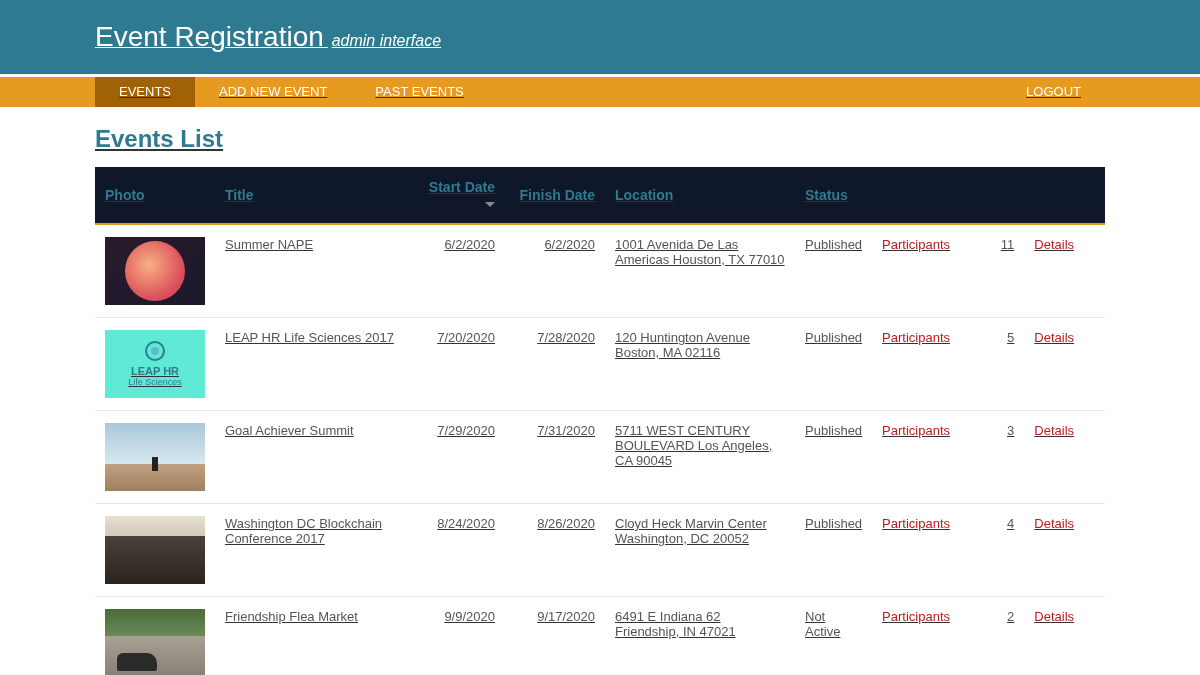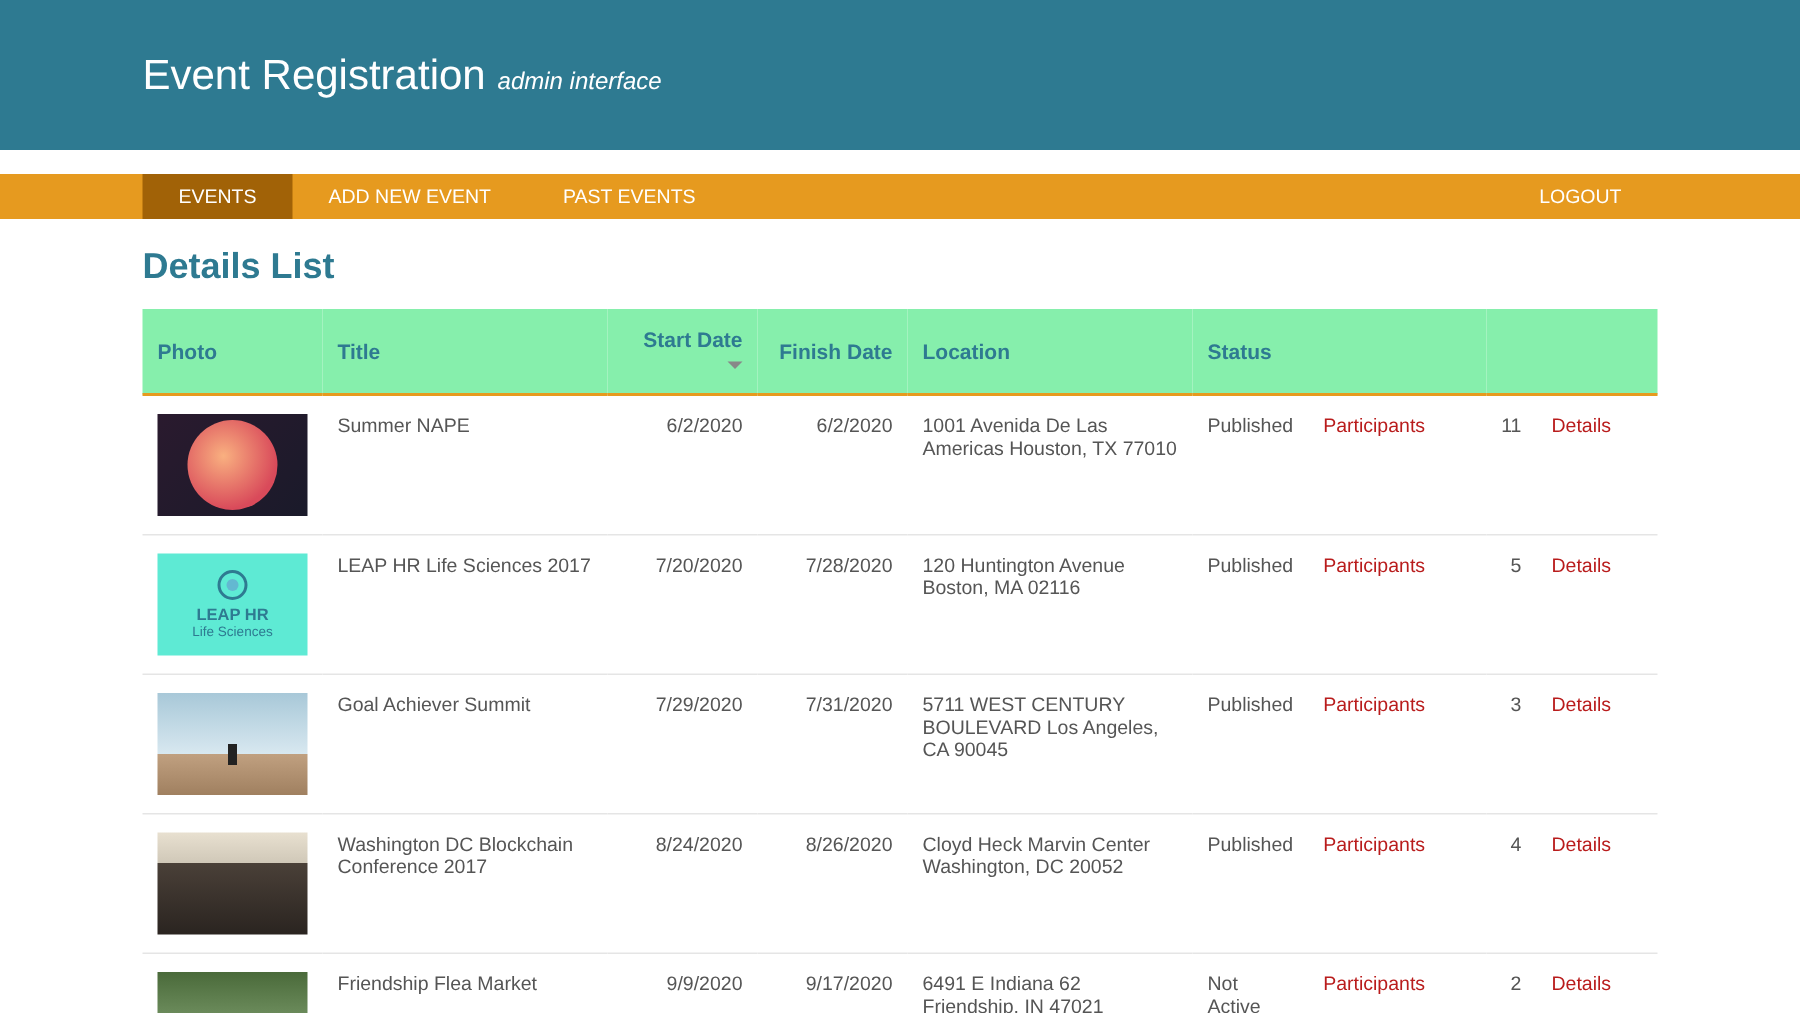--- a/index.html
+++ b/index.html
@@ -1,28 +1,28 @@
 <!DOCTYPE html>
 <html><head>
 <meta charset="utf-8">
 <style>
 * { box-sizing: border-box; margin: 0; padding: 0; }
 body { font-family: Arial, Helvetica, sans-serif; font-size: 14px; color: #333; background: #fff; }
 .header { background: #2e7a91; color: #fff; padding: 18px 0; }
-.container { width: 1010px; margin: 16px auto; }
+.container { width: 1010px; margin: 3px auto; text-decoration: underline; }
 .header-title { font-size: 28px; font-weight: 300; display: inline; }
 .header-sub { font-size: 16px; font-style: italic; font-weight: 300; margin-left: 4px; }
 .nav { background: #e69a1f; height: 30px; }
 .nav-inner { display: flex; align-items: stretch; height: 30px; }
 .nav-item { color: #fff; padding: 0 24px; line-height: 30px; font-size: 13px; cursor: pointer; text-decoration: none; }
 .nav-item.active { background: #a16207; }
 .nav-spacer { flex: 1; }
 .page-title { color: #2e7a91; font-size: 24px; font-weight: bold; margin: 18px 0 14px 0; }
 .table { width: 100%; border-collapse: collapse; background: #fff; }
-.table thead { background: #86efac; border-radius: 14px; }
+.table thead { background: #0f172a; border-radius: 14px; }
 .table thead th { text-align: left; padding: 12px 10px; font-size: 14px; font-weight: bold; color: #2e7a91; border-bottom: 2px solid #e69a1f; cursor: pointer; }
 .table thead th.col-start, .table thead th.col-finish { text-align: right; }
 .table tbody tr { border-bottom: 1px solid #e5e5e5; }
 .table tbody td { padding: 12px 10px; vertical-align: top; color: #555; font-size: 13px; }
 .col-photo { width: 120px; }
 .col-title { width: 190px; }
 .col-start { width: 100px; text-align: right; }
 .col-finish { width: 100px; text-align: right; }
 .col-loc { width: 190px; }
 .col-status { width: 70px; }
@@ -55,21 +55,21 @@
   <div class="container nav-inner">
     <a class="nav-item active">EVENTS</a>
     <a class="nav-item">ADD NEW EVENT</a>
     <a class="nav-item">PAST EVENTS</a>
     <div class="nav-spacer"></div>
     <a class="nav-item">LOGOUT</a>
   </div>
 </div>
 
 <div class="container">
-  <h1 class="page-title">Details List</h1>
+  <h1 class="page-title">Events List</h1>
 
   <table class="table">
     <thead>
       <tr>
         <th class="col-photo">Photo</th>
         <th class="col-title">Title</th>
         <th class="col-start">
           <span>Start Date</span>
           <span class="sort-indicator"></span>
         </th>

